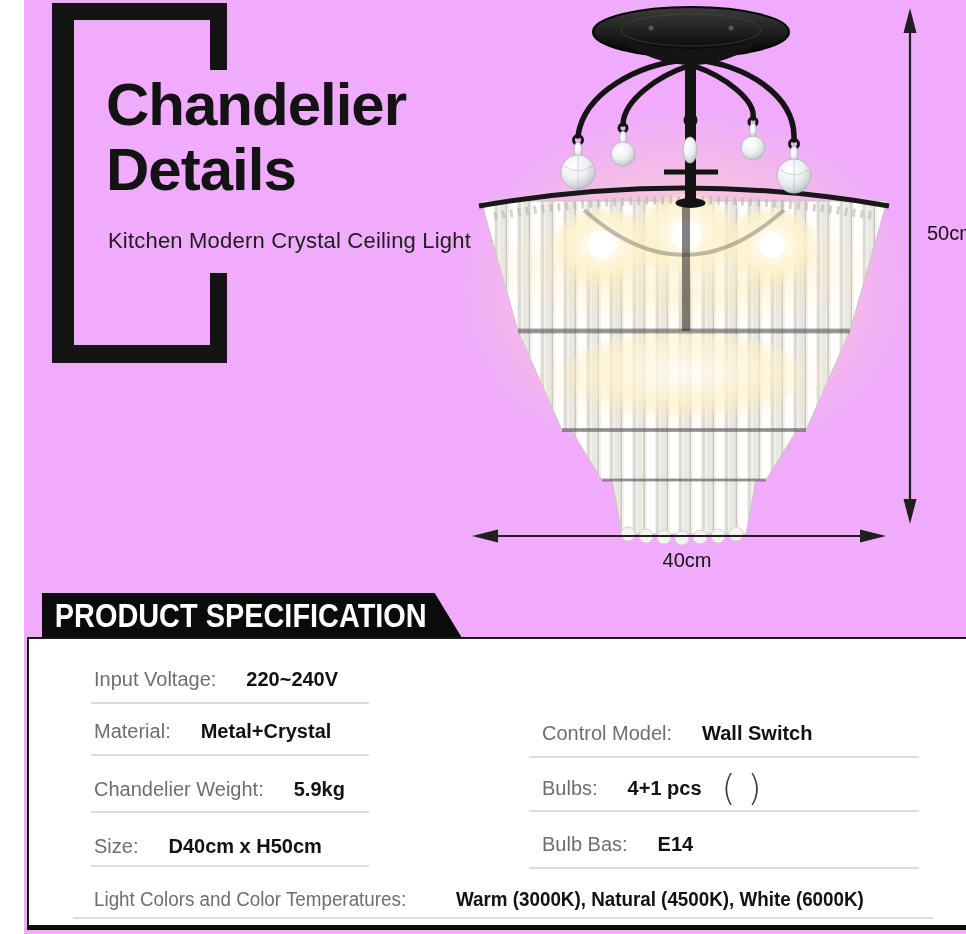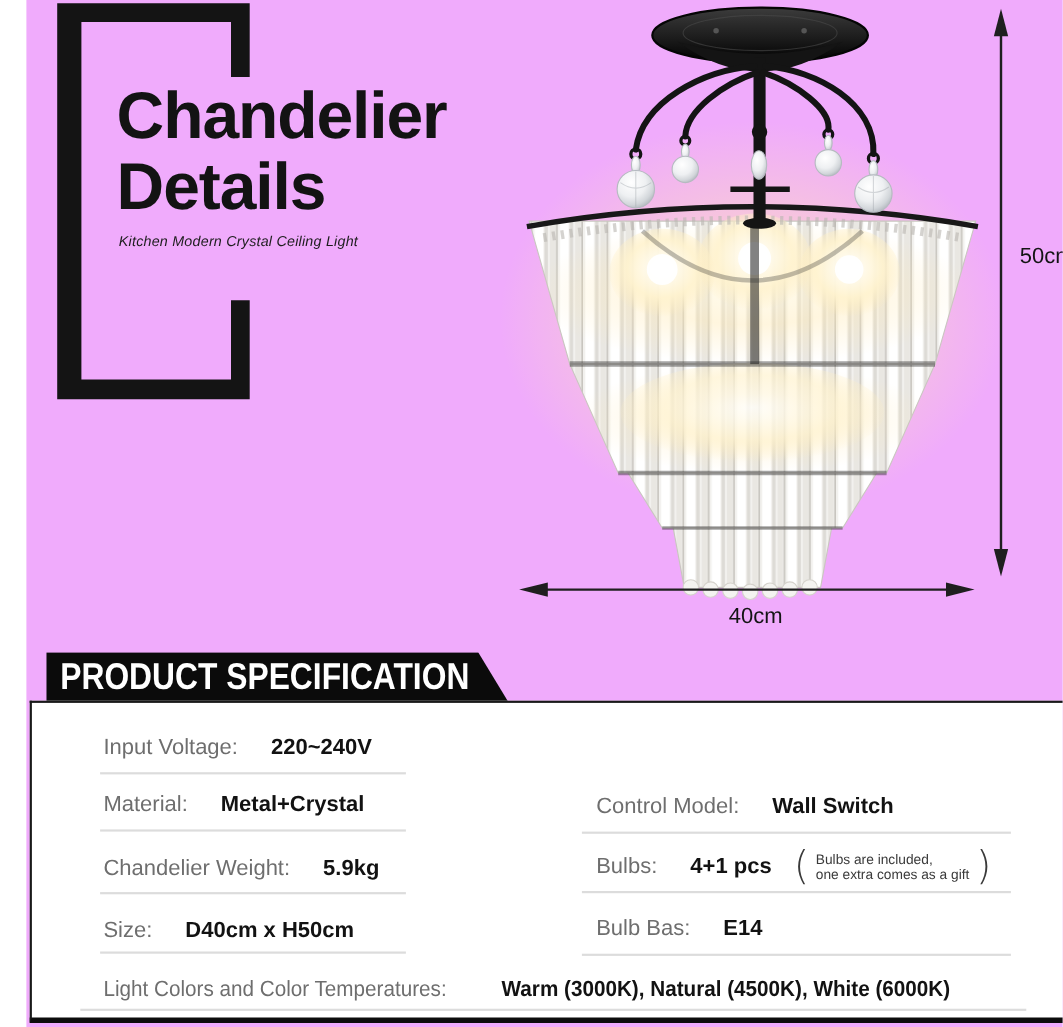--- a/index.html
+++ b/index.html
@@ -4,21 +4,21 @@
 <style>
   html,body { margin:0; padding:0; background:#ffffff; }
   .stage {
     position:relative; width:966px; height:934px; background:#f0abfc;
     font-family:"Liberation Sans", sans-serif; overflow:hidden;margin-left:24px;
   }
   
   .bracket-svg { position:absolute; left:0; top:0; }
   .title-block { position:absolute; left:82px; top:72px; line-height:65px;
     font-size:60px; font-weight:bold; color:#131313; letter-spacing:-1px; }
-  .subtitle { position:absolute; left:84px; top:212px; font-size:13px; color:#1d1d1d; letter-spacing:.2px;font-style:italic; }
+  .subtitle { position:absolute; left:84px; top:228px; font-size:22px; color:#1d1d1d; letter-spacing:.2px; }
   
   .chandelier-svg { position:absolute; left:0; top:0; }
   .dim-label { position:absolute; font-size:20px; color:#141414;text-align:center; }
   .dim-height { left:903px; top:222px; }
   .dim-width  { left:598px; top:549px; width:130px; text-align:center; }
   
   .spec-banner {
     position:absolute; left:18px; top:593px; width:420px; height:45px;
     background:#0b0b0b;
     clip-path:polygon(0 0, 93.5% 0, 100% 100%, 0 100%);
@@ -235,24 +235,20 @@
       <span class="spec-label">Control Model:</span>
       <span class="spec-value">Wall Switch</span>
     </div>
     <div class="divider div-r" style="top:117px"></div>
 
     <div class="spec-row row-r" style="top:136px">
       <span class="spec-label">Bulbs:</span>
       <span class="spec-value">4+1 pcs</span>
       <span class="note">
         <span class="paren open">(</span>
-        <span class="note-lines">
-          <div>Bulbs are included,</div>
-          <div>one extra comes as a gift</div>
-        </span>
         <span class="paren close">)</span>
       </span>
     </div>
     <div class="divider div-r" style="top:171px"></div>
 
     <div class="spec-row row-r" style="top:192px">
       <span class="spec-label">Bulb Bas:</span>
       <span class="spec-value">E14</span>
     </div>
     <div class="divider div-r" style="top:228px"></div>

